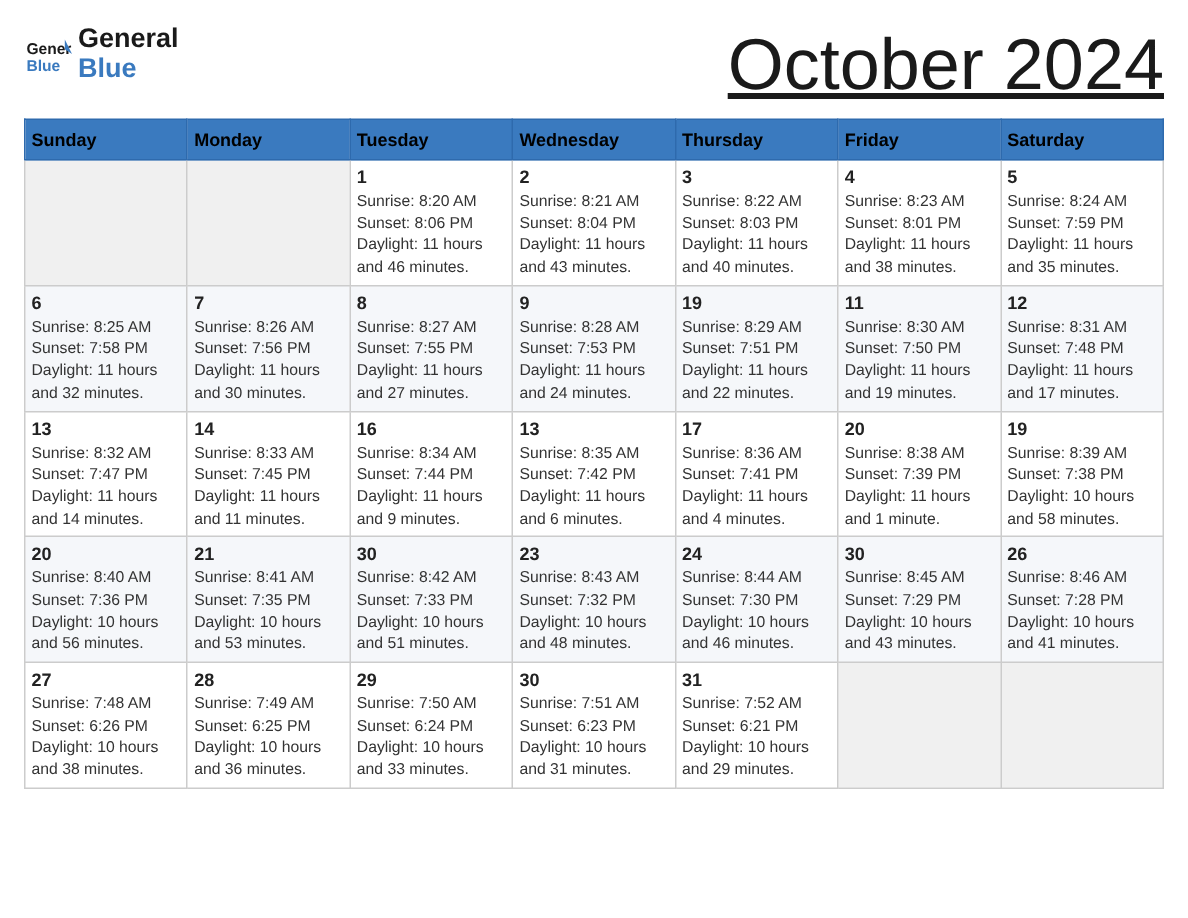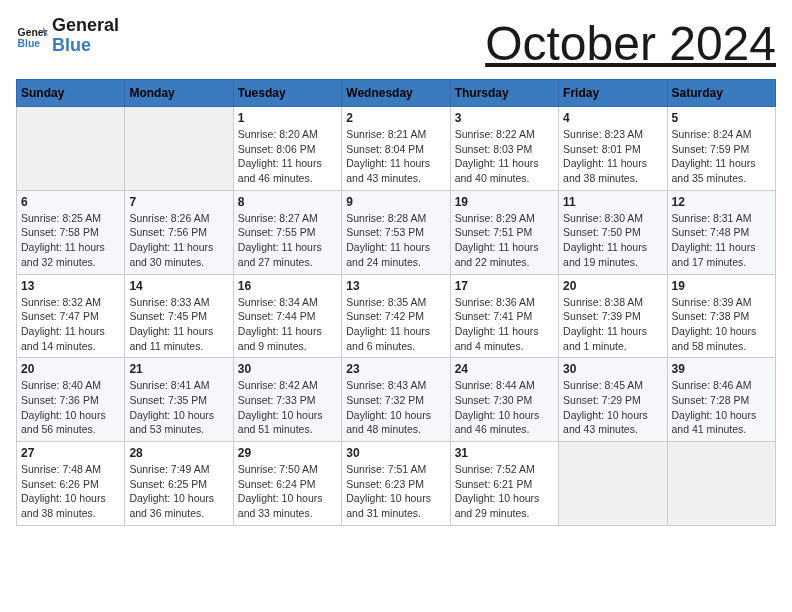--- a/index.html
+++ b/index.html
@@ -277,21 +277,21 @@
           Sunrise: 8:44 AM<br>Sunset: 7:30 PM<br>Daylight: 10 hours and 46 minutes.
         </div>
         </td>
         <td>
           <div class="day-number">30</div>
         <div class="day-info">
           Sunrise: 8:45 AM<br>Sunset: 7:29 PM<br>Daylight: 10 hours and 43 minutes.
         </div>
         </td>
         <td>
-          <div class="day-number">39</div>
+          <div class="day-number">26</div>
         <div class="day-info">
           Sunrise: 8:46 AM<br>Sunset: 7:28 PM<br>Daylight: 10 hours and 41 minutes.
         </div>
         </td>
       </tr>
       <tr>
         <td>
           <div class="day-number">27</div>
         <div class="day-info">
           Sunrise: 7:48 AM<br>Sunset: 6:26 PM<br>Daylight: 10 hours and 38 minutes.

